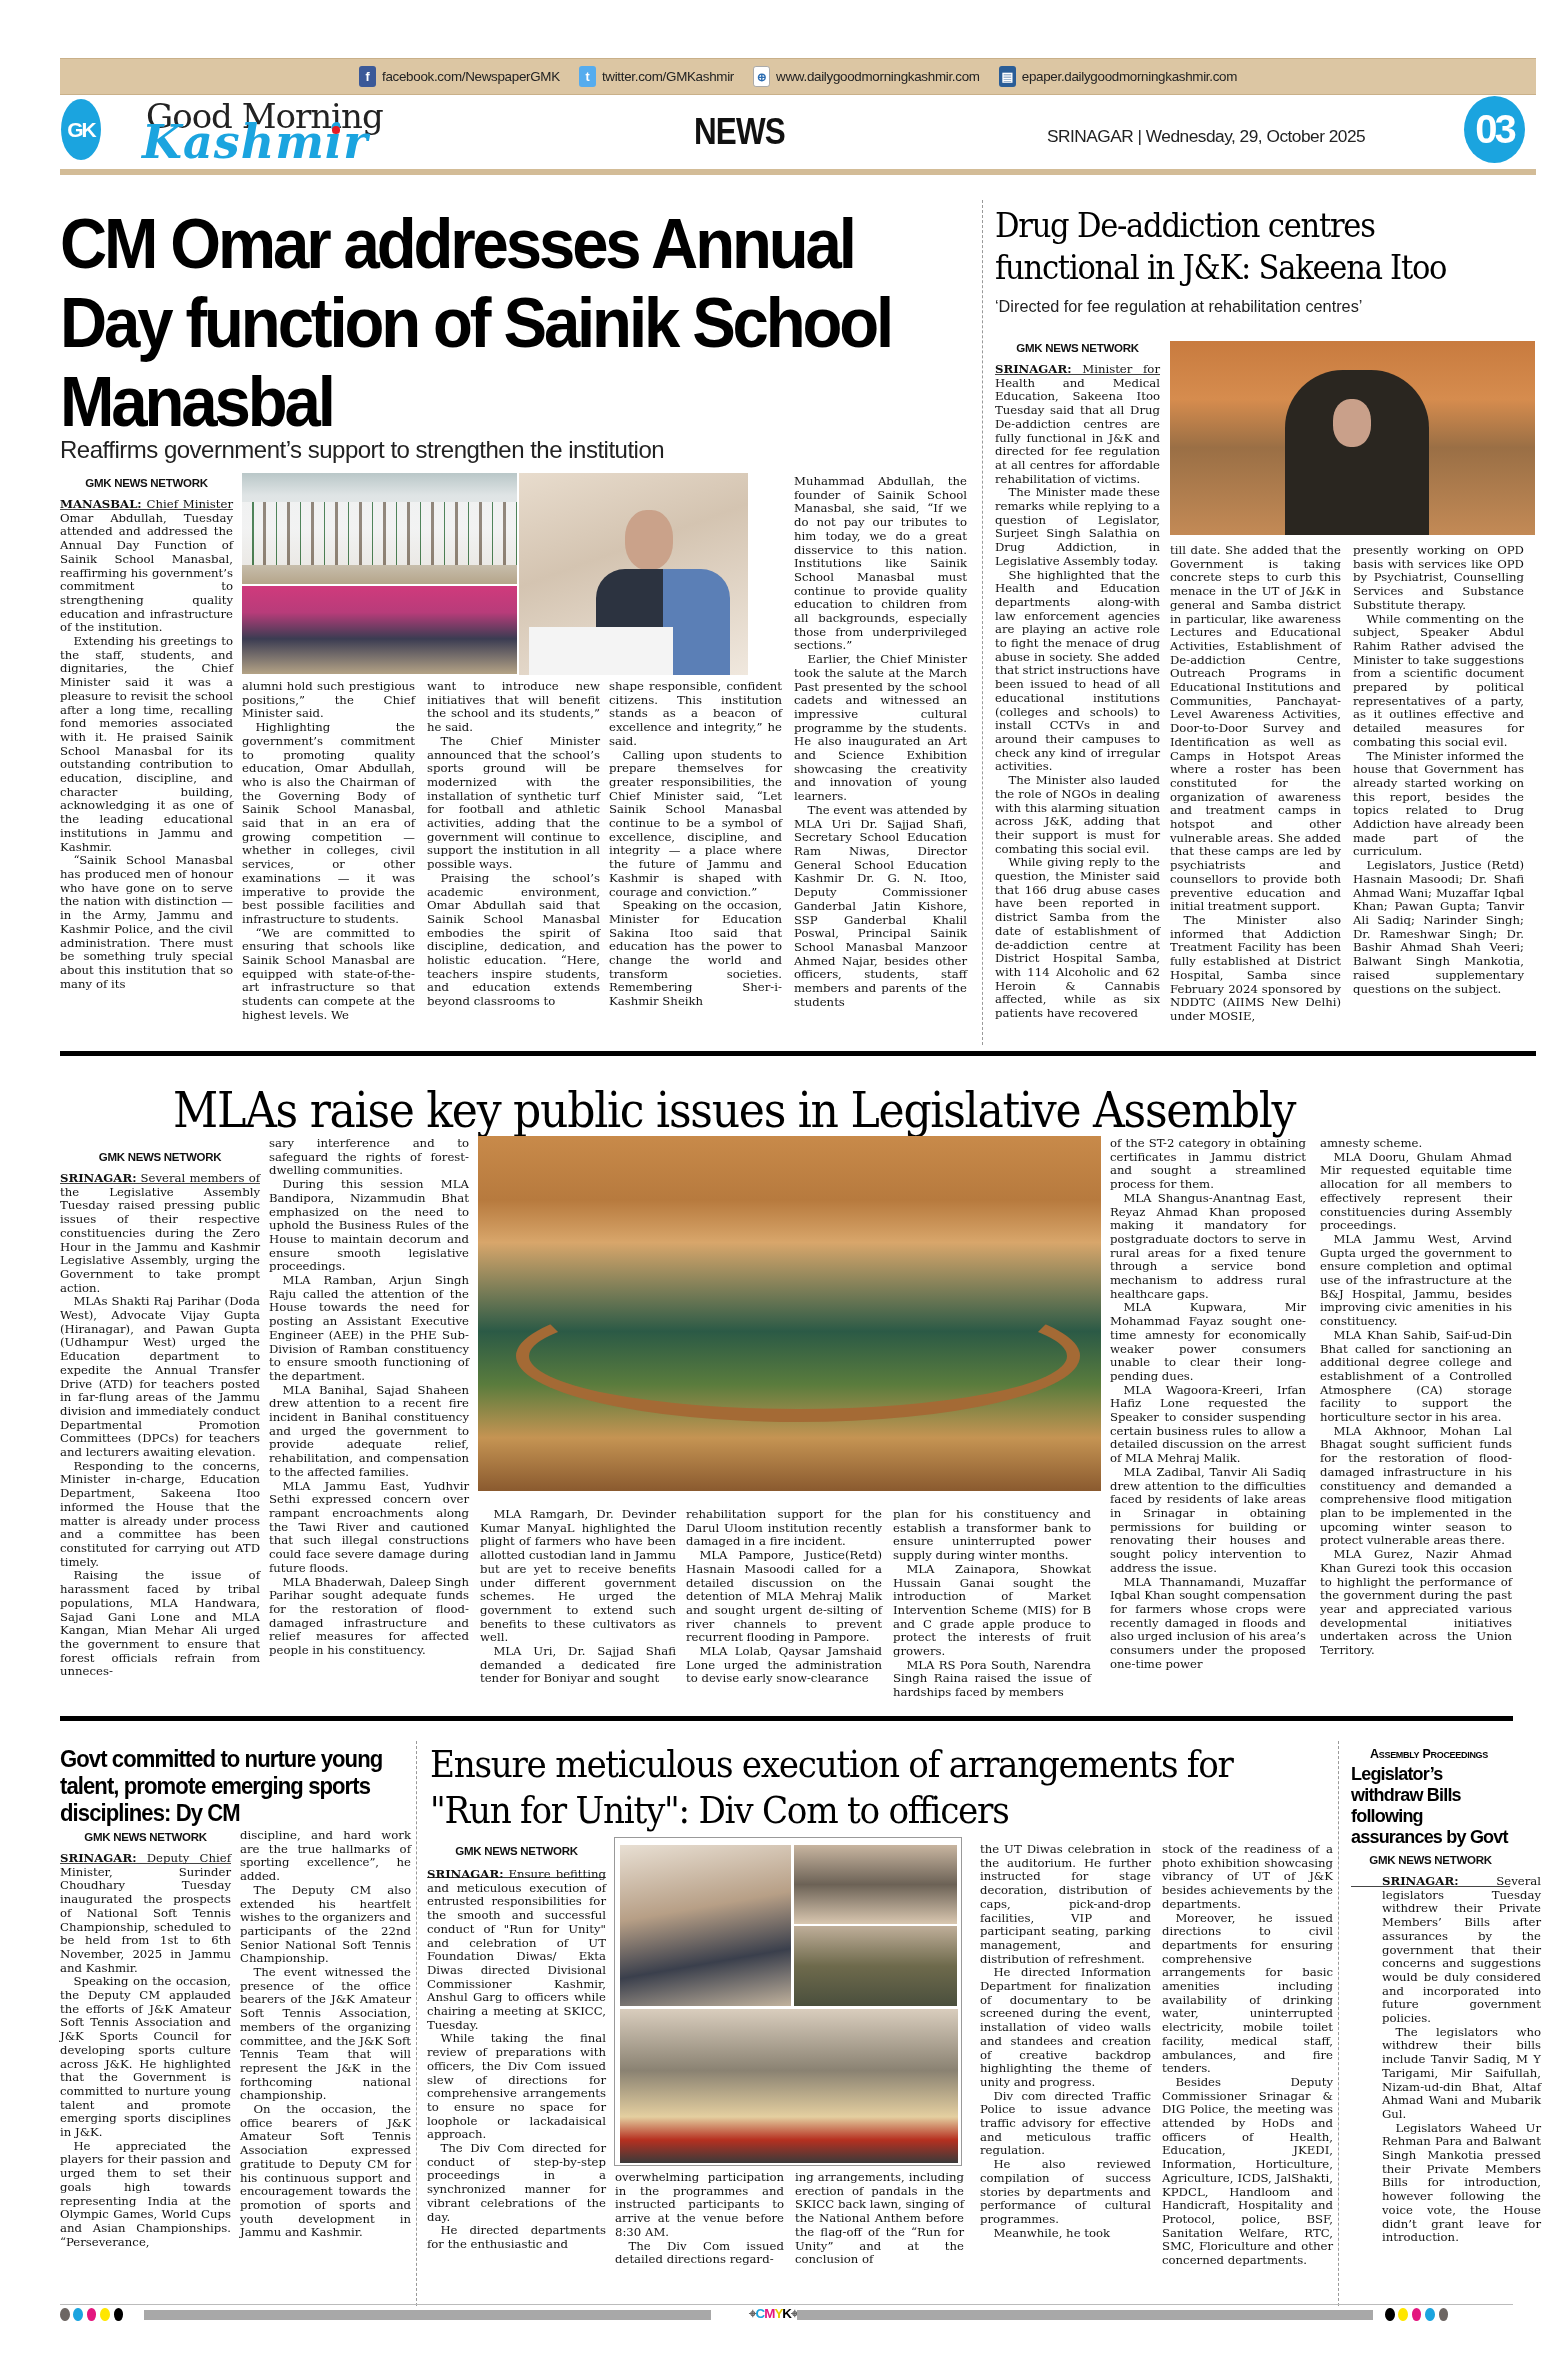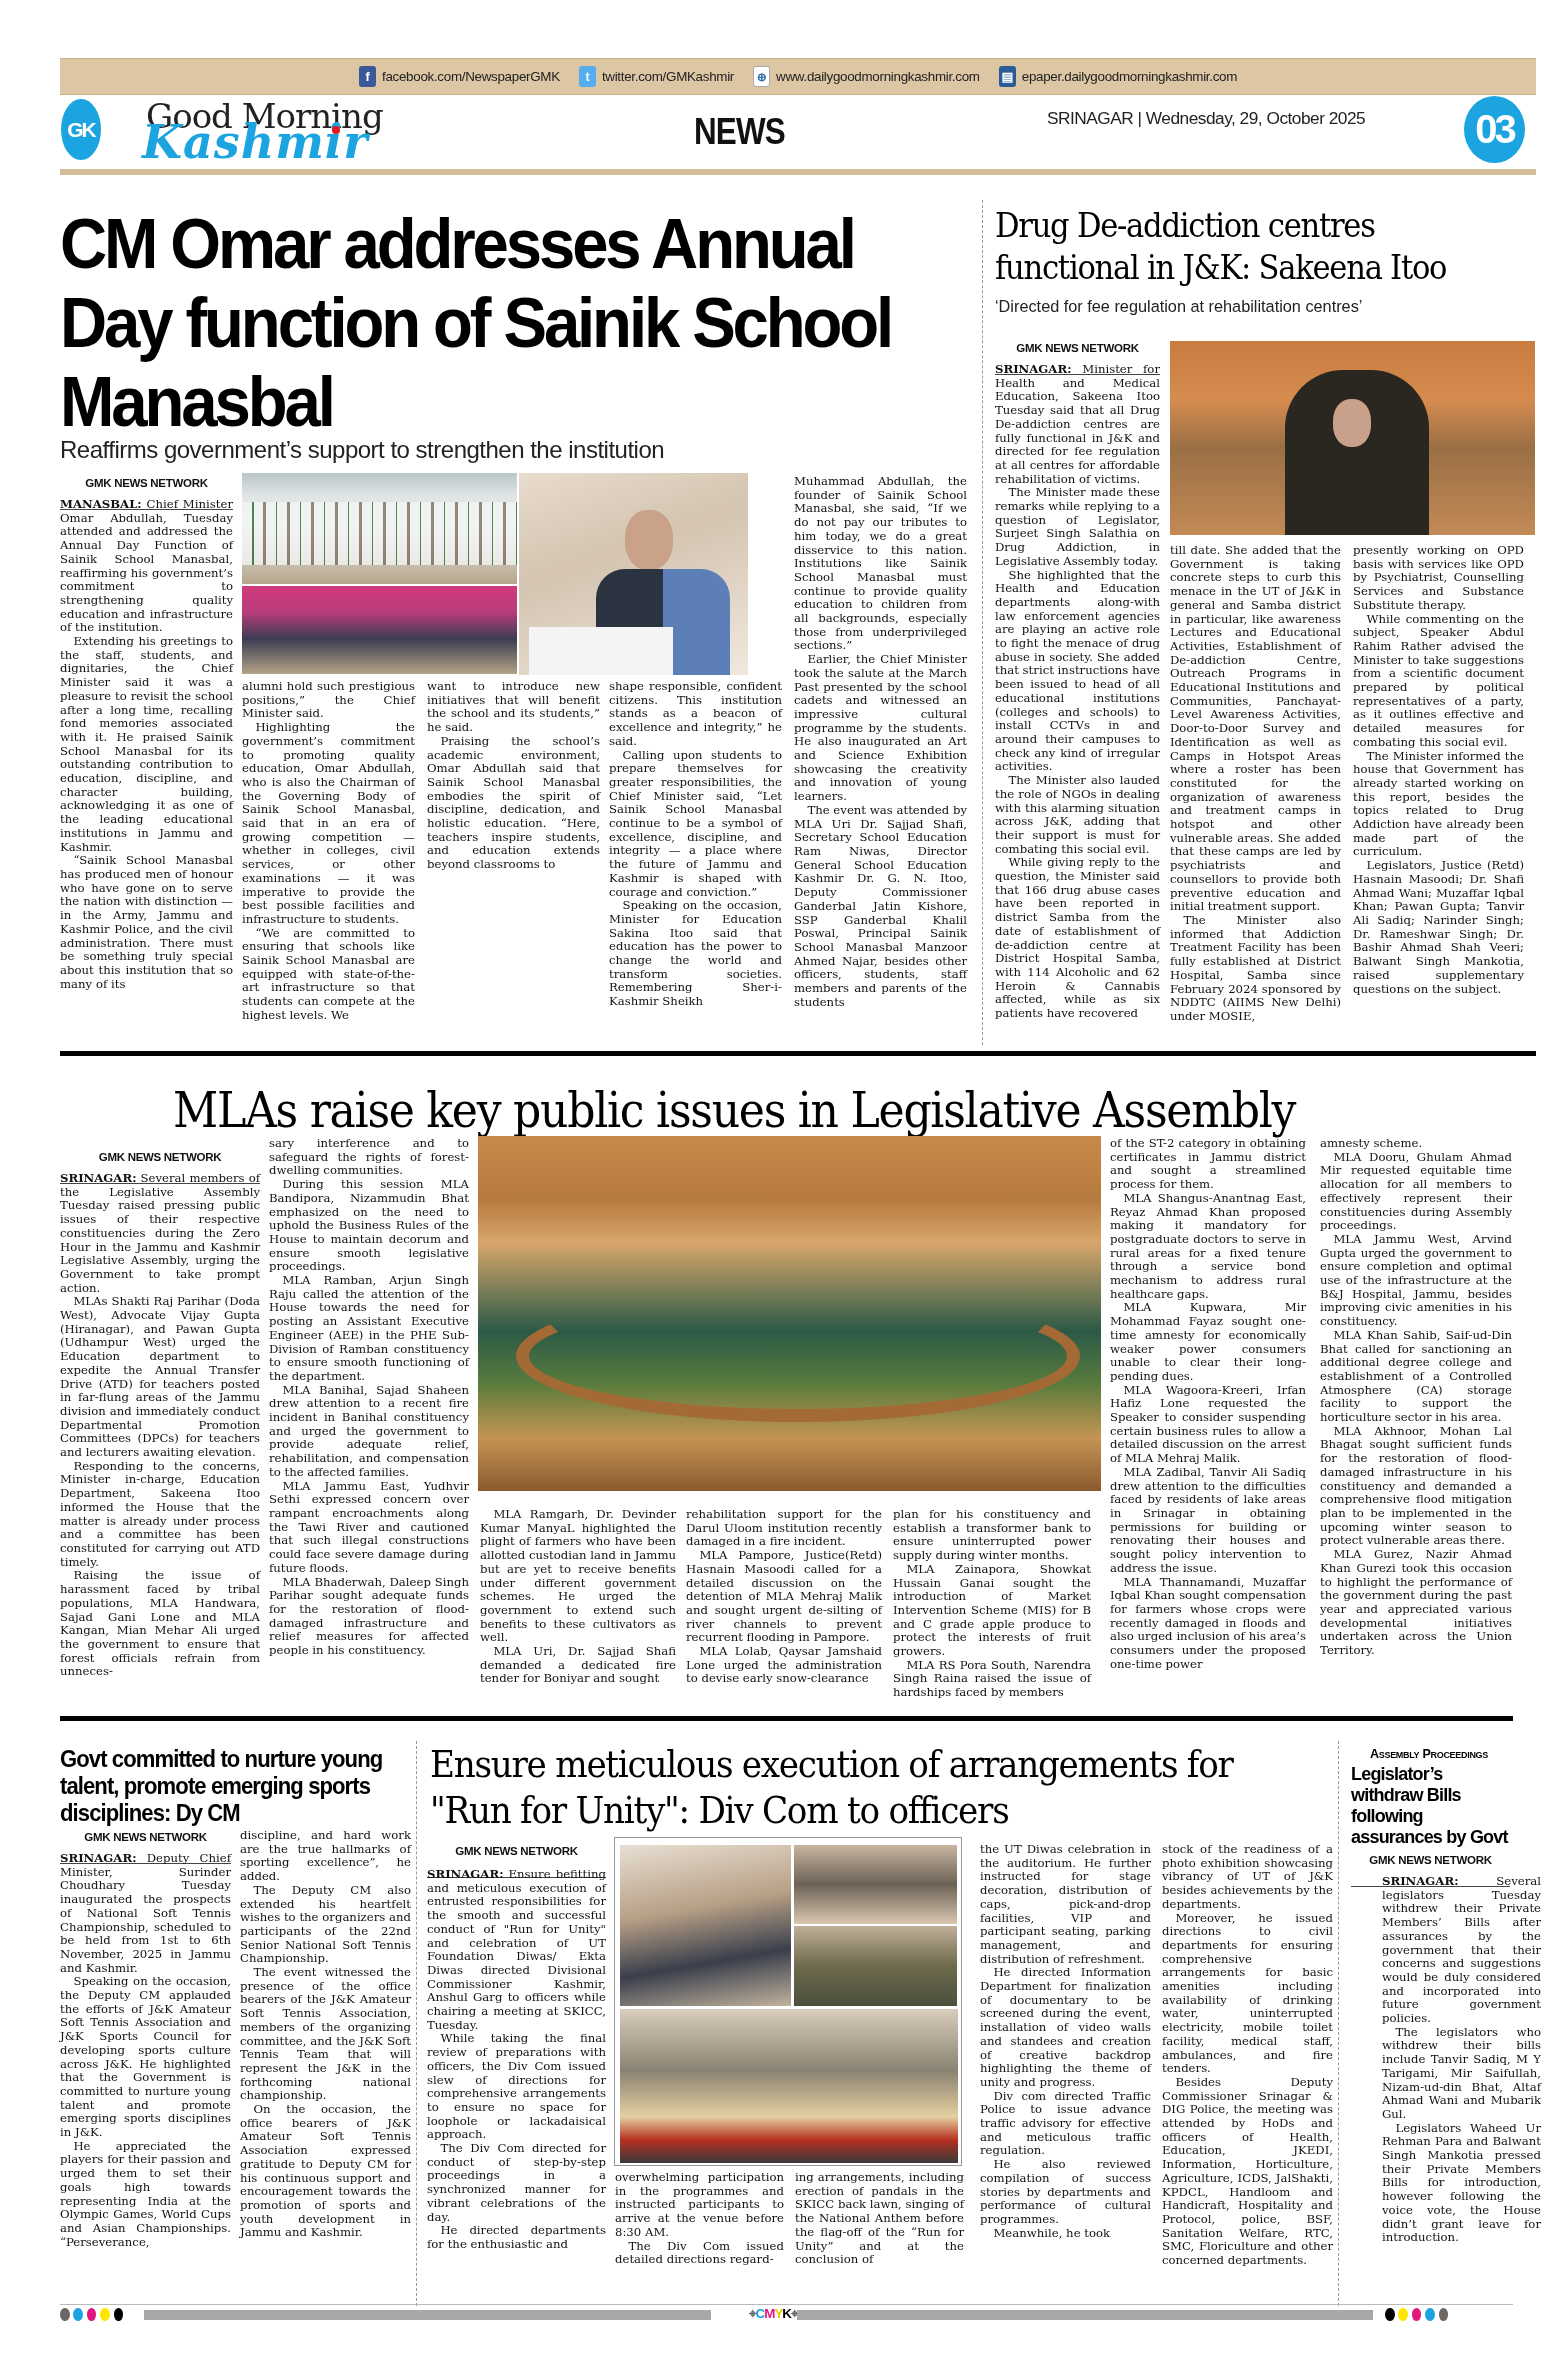--- a/index.html
+++ b/index.html
@@ -15,21 +15,21 @@
   .sicon.tw { background: #55acee; }
   .sicon.web { background: #fff; color: #2a6bb0; border: 1px solid #aaa; font-size: 11.5px; }
   .sicon.ep { background: #2a5d97; }
 
   
   .logo-circle { left: 61px; top: 99px; width: 40px; height: 61px; border-radius: 50%; background: #1ba4df; color: #fff; font-family: "Liberation Sans", sans-serif; font-size: 21px; font-weight: bold; display: flex; align-items: center; justify-content: center; letter-spacing: -1.9px; }
   .logo-top { left: 146px; top: 96px; font-family: "DejaVu Serif", serif; font-size: 34px; color: #222; letter-spacing: -1px; }
   .logo-main { left: 142px; top: 119px; font-family: "DejaVu Serif", serif; font-weight: bold; font-size: 46px; color: #1ba4df; letter-spacing: 1px; line-height: 1; font-style: italic; }
   .logo-dot { left: 332px; top: 126px; width: 7.7px; height: 7.7px; background: #e41b23; border-radius: 50%; }
   .section-label { left: 694px; top: 111px; font-family: "Liberation Sans", sans-serif; font-weight: bold; font-size: 37px; color: #111; transform: scaleX(0.85); transform-origin: left; letter-spacing: -1px; }
-  .dateline { left: 1047px; top: 108px; font-family: "Liberation Sans", sans-serif; font-size: 17.3px; color: #222; letter-spacing: -0.5px; }
+  .dateline { left: 1047px; top: 126px; font-family: "Liberation Sans", sans-serif; font-size: 17.3px; color: #222; letter-spacing: -0.5px; }
   .page-num { left: 1464px; top: 96px; width: 61px; height: 67px; border-radius: 50%; background: #1ba4df; color: #fff; font-family: "Liberation Sans", sans-serif; font-size: 40px; font-weight: bold; display: flex; align-items: center; justify-content: center; letter-spacing: -2.9px; }
   .mast-rule { left: 60px; top: 169px; width: 1476px; height: 5.8px; background: #d3bc97; }
 
   
   .h-sans { font-family: "Liberation Sans", sans-serif; font-weight: bold; color: #000; }
   .h-serif { font-family: "DejaVu Serif", serif; color: #000; }
   .hl-cm { left: 60px; top: 204px; width: 922px; font-size: 71px; line-height: 79px; letter-spacing: -3.4px; transform: scaleX(0.92); transform-origin: left; }
   .sub-cm { left: 60px; top: 436px; font-family: Liberation Sans, sans-serif; font-size: 24px; color: #222; letter-spacing: -0.5px; }
   .hl-drug { left: 995px; top: 204px; width: 538px; font-size: 34px; line-height: 42px; letter-spacing: -1.4px; transform: scaleX(0.9); transform-origin: left; }
   .sub-drug { left: 995px; top: 297px; font-family: "Liberation Sans", sans-serif; font-size: 16.3px; color: #222; }
@@ -120,20 +120,21 @@
     <div class="podium"></div>
   </div>
 
 <div class="abs col" style="left:242px; top:680px; width:173px;">
   <p class="first">alumni hold such prestigious positions,” the Chief Minister said.</p>
   <p>Highlighting the government’s commitment to promoting quality education, Omar Abdullah, who is also the Chairman of the Governing Body of Sainik School Manasbal, said that in an era of growing competition — whether in colleges, civil services, or other examinations — it was imperative to provide the best possible facilities and infrastructure to students.</p>
   <p>“We are committed to ensuring that schools like Sainik School Manasbal are equipped with state-of-the-art infrastructure so that students can compete at the highest levels. We</p>
 </div>
 <div class="abs col" style="left:427px; top:680px; width:173px;">
   <p class="first">want to introduce new initiatives that will benefit the school and its students,” he said.</p>
+  <p>The Chief Minister announced that the school’s sports ground will be modernized with the installation of synthetic turf for football and athletic activities, adding that the government will continue to support the institution in all possible ways.</p>
   <p>Praising the school’s academic environment, Omar Abdullah said that Sainik School Manasbal embodies the spirit of discipline, dedication, and holistic education. “Here, teachers inspire students, and education extends beyond classrooms to</p>
 </div>
 <div class="abs col" style="left:609px; top:680px; width:173px;">
   <p class="first">shape responsible, confident citizens. This institution stands as a beacon of excellence and integrity,” he said.</p>
   <p>Calling upon students to prepare themselves for greater responsibilities, the Chief Minister said, “Let Sainik School Manasbal continue to be a symbol of excellence, discipline, and integrity — a place where the future of Jammu and Kashmir is shaped with courage and conviction.”</p>
   <p>Speaking on the occasion, Minister for Education Sakina Itoo said that education has the power to change the world and transform societies. Remembering Sher-i-Kashmir Sheikh</p>
 </div>
 <div class="abs col" style="left:794px; top:475px; width:173px;">
   <p class="first">Muhammad Abdullah, the founder of Sainik School Manasbal, she said, “If we do not pay our tributes to him today, we do a great disservice to this nation. Institutions like Sainik School Manasbal must continue to provide quality education to children from all backgrounds, especially those from underprivileged sections.”</p>
   <p>Earlier, the Chief Minister took the salute at the March Past presented by the school cadets and witnessed an impressive cultural programme by the students. He also inaugurated an Art and Science Exhibition showcasing the creativity and innovation of young learners.</p>

